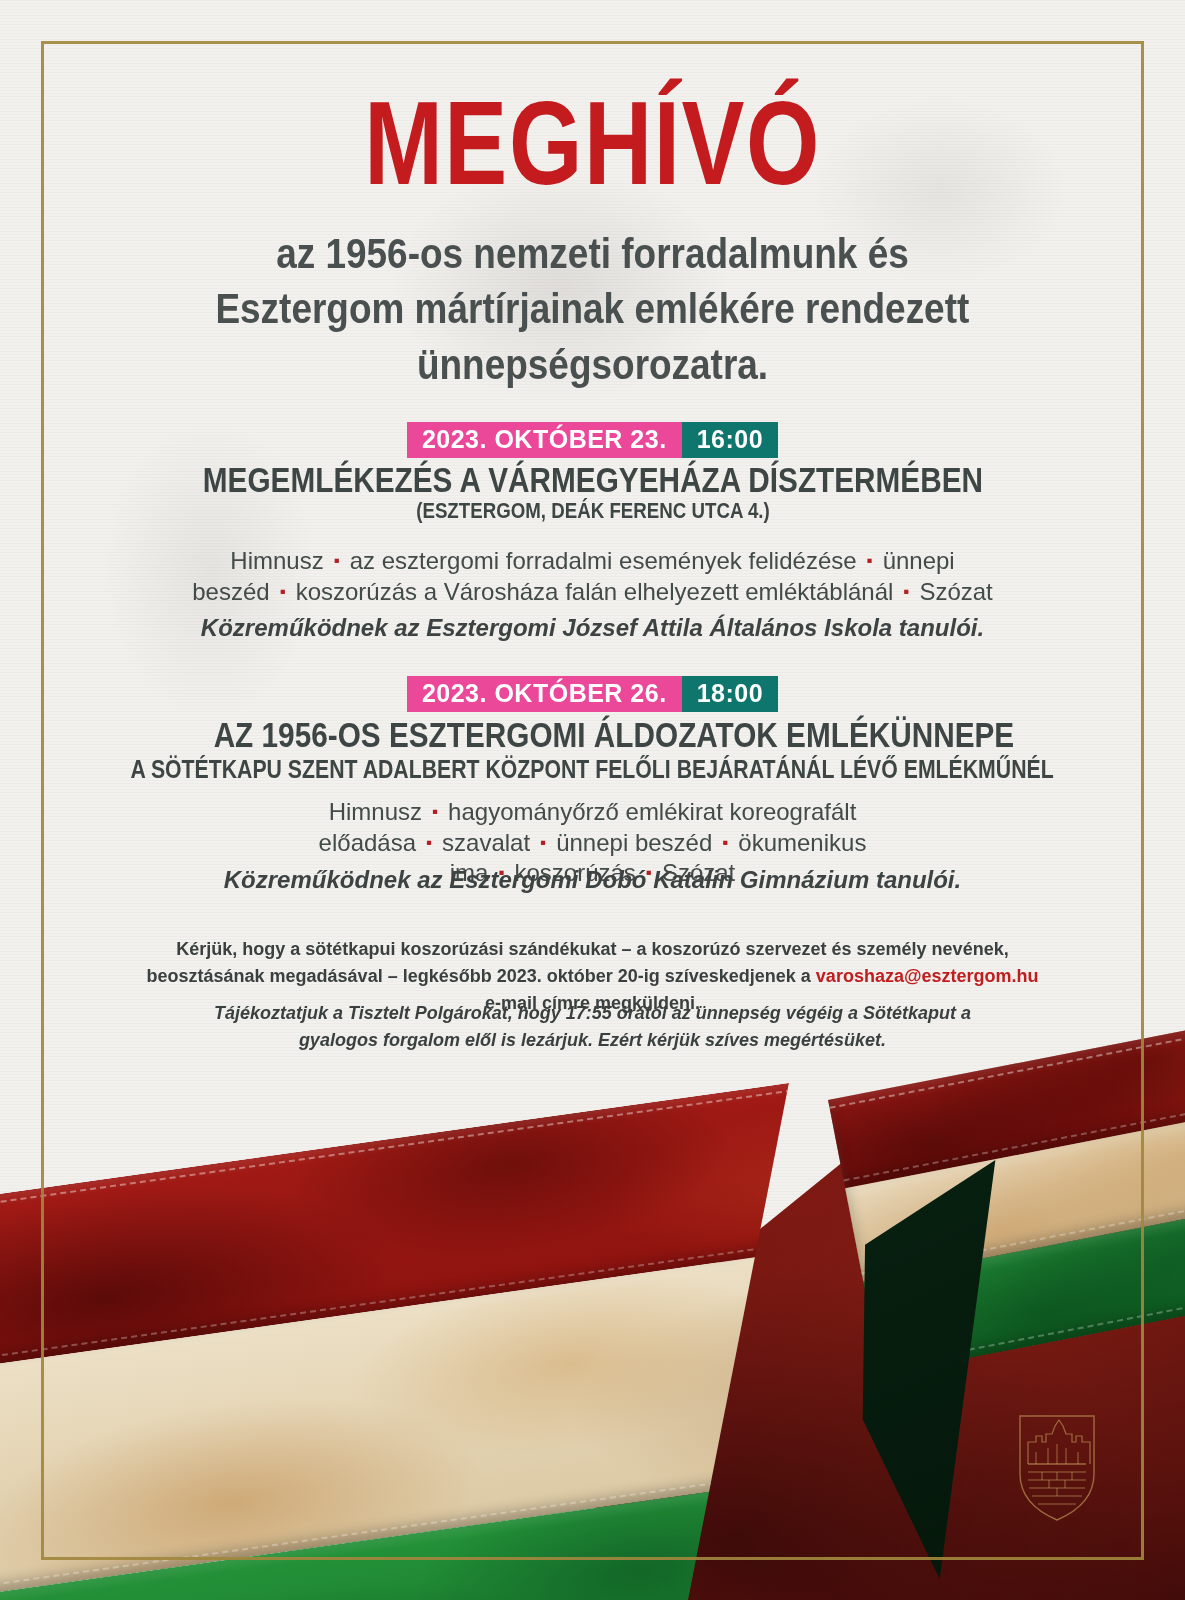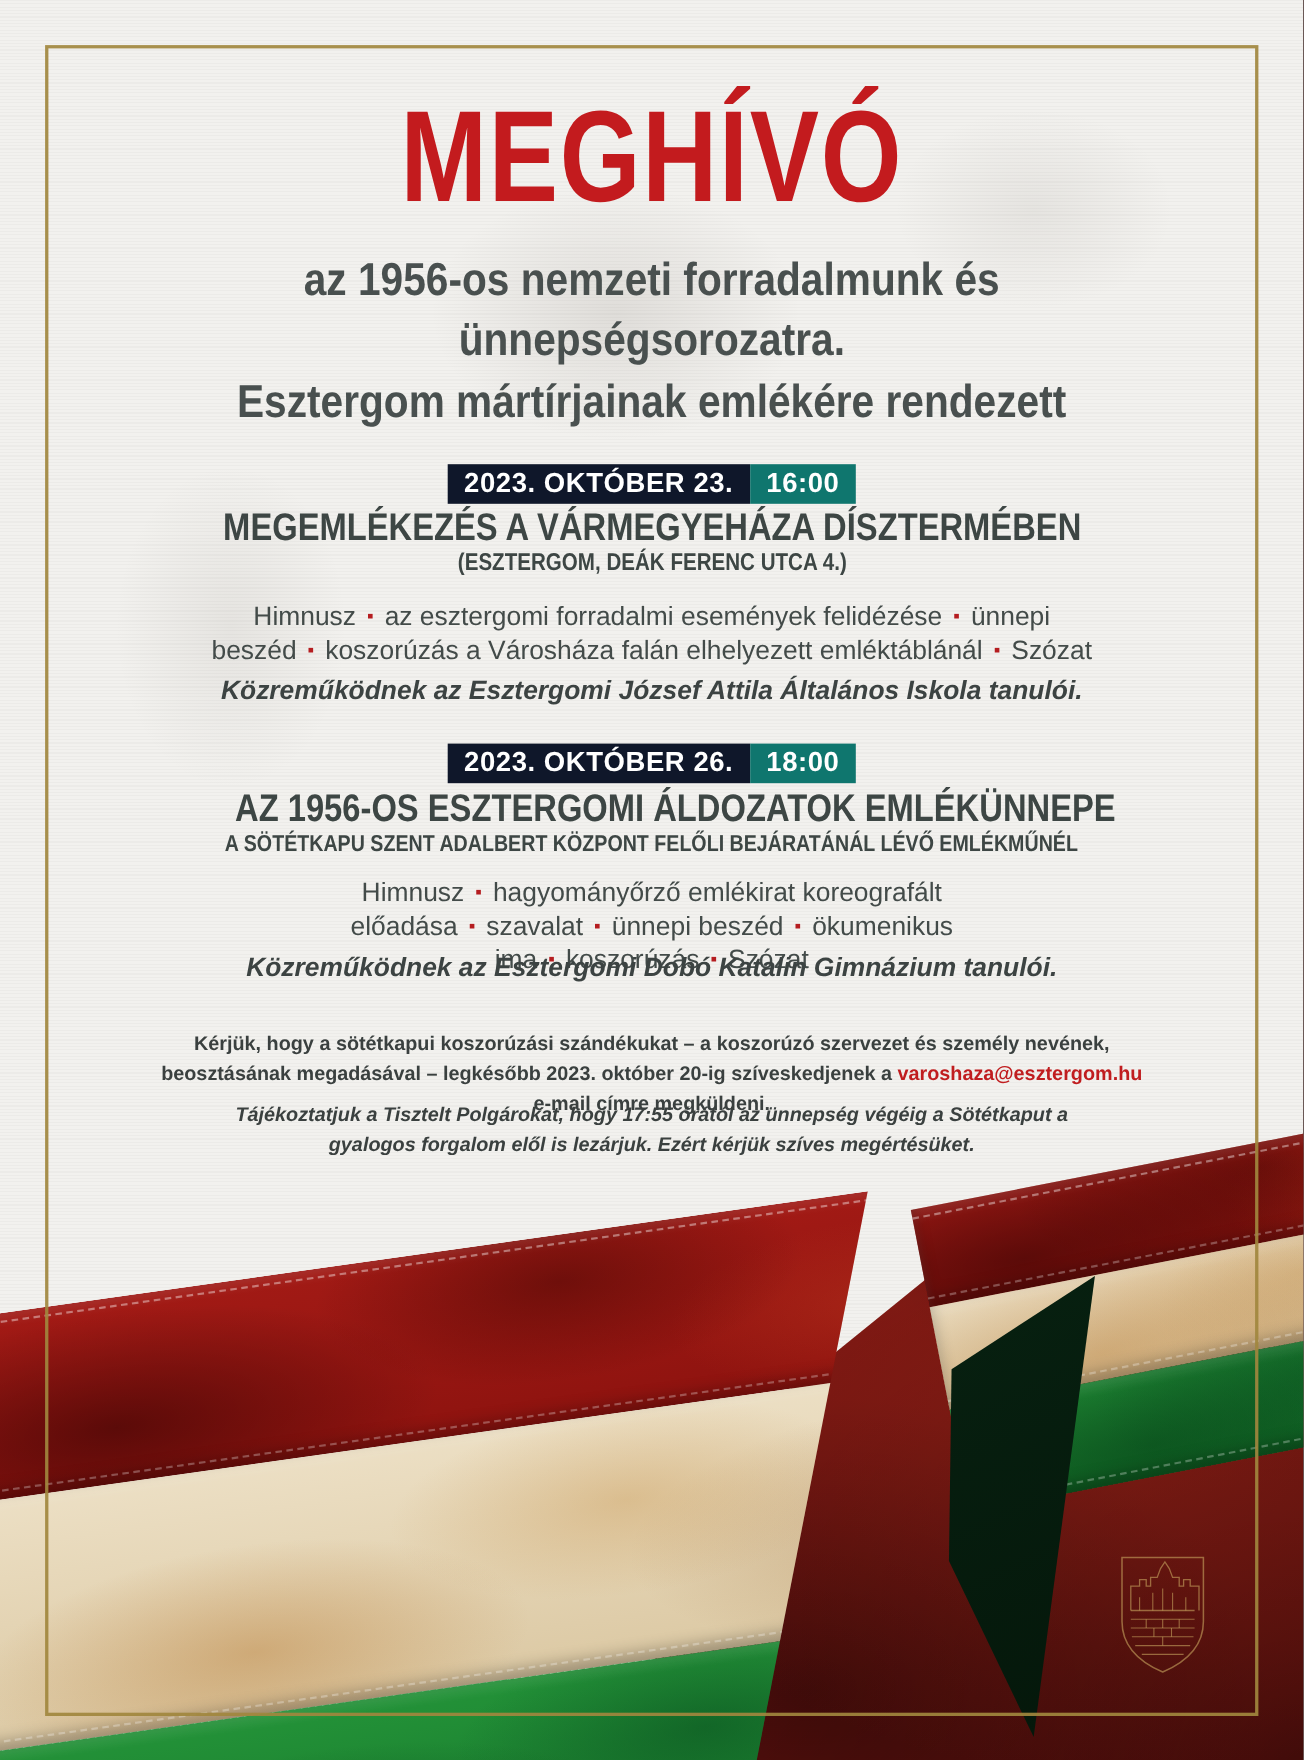--- a/index.html
+++ b/index.html
@@ -31,29 +31,29 @@
   .subtitle{top:226px;font-size:42px;font-weight:bold;color:#49504f;line-height:1.32;}
   .subtitle .cond{transform:scaleX(.88);}
 
   .badge-row{display:flex;justify-content:center;align-items:stretch;}
   .badge-row.e1{top:422px;}
   .badge-row.e2{top:676px;}
   .badge-date,.badge-time{
     color:#fff;font-weight:bold;font-size:25px;line-height:25px;
     padding:5px 15px 6px;letter-spacing:.5px;white-space:nowrap;
   }
-  .badge-date{background:#0f172a;}
+  .badge-date{background:#ec4899;}
   .badge-time{background:#0f766e;}
 
   .ev-title{font-size:35px;font-weight:bold;color:#3d4644;line-height:1;}
   .ev-title .cond{transform:scaleX(.85);}
   .ev-loc{font-size:22px;font-weight:bold;color:#3d4644;line-height:1;}
   .ev-loc .cond{transform:scaleX(.85);}
   .ev1-title{top:462px;} .ev1-loc{top:500px;}
-  .ev2-title{top:717px;padding-left:43px;} .ev2-loc{top:757px;font-size:21px;}
+  .ev2-title{top:717px;padding-left:43px;} .ev2-loc{top:757px;font-size:25px;}
 
   .prog{font-weight:normal;color:#434b49;font-size:24px;line-height:1.28;z-index:15;
         position:absolute;left:50%;transform:translateX(-50%);text-align:center;}
   .prog.p1{top:546px;width:900px;}
   .prog.p2{top:797px;width:820px;}
   .bull{color:#b51d20;font-size:17px;padding:0 10px;position:relative;top:-3px;}
 
   .note{font-style:italic;font-weight:bold;font-size:24px;color:#3c4342;}
   .note.n1{top:614px;} .note.n2{top:866px;}
 
@@ -132,22 +132,22 @@
   <div class="smudge s1"></div>
   <div class="smudge s2"></div>
   <div class="smudge s3"></div>
 
   <div class="center title">
     <span class="cond">MEGHÍVÓ</span>
   </div>
 
   <div class="center subtitle">
     <div><span class="cond">az 1956-os nemzeti forradalmunk és</span></div>
+    <div><span class="cond">Esztergom mártírjainak emlékére rendezett</span></div>
     <div><span class="cond">ünnepségsorozatra.</span></div>
-    <div><span class="cond">Esztergom mártírjainak emlékére rendezett</span></div>
   </div>
 
   <div class="center badge-row e1">
     <span class="badge-date">2023. OKTÓBER 23.</span>
       <span class="badge-time">16:00</span>
   </div>
   <div class="center ev-title ev1-title">
     <span class="cond">MEGEMLÉKEZÉS A VÁRMEGYEHÁZA DÍSZTERMÉBEN</span>
   </div>
   <div class="center ev-loc ev1-loc">

